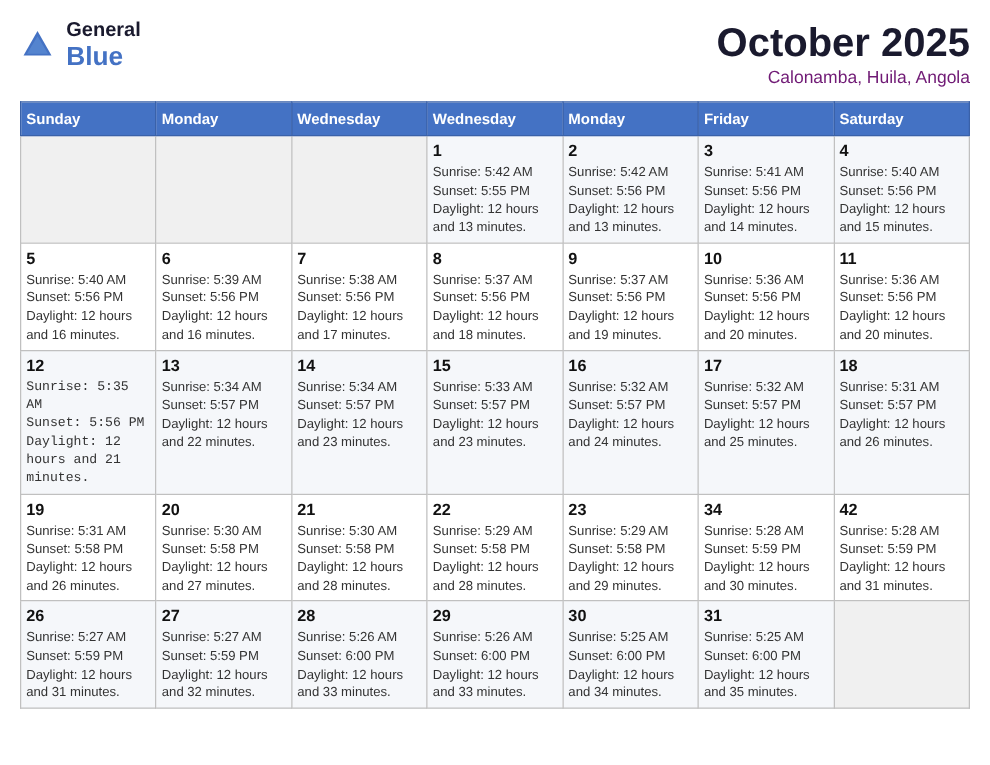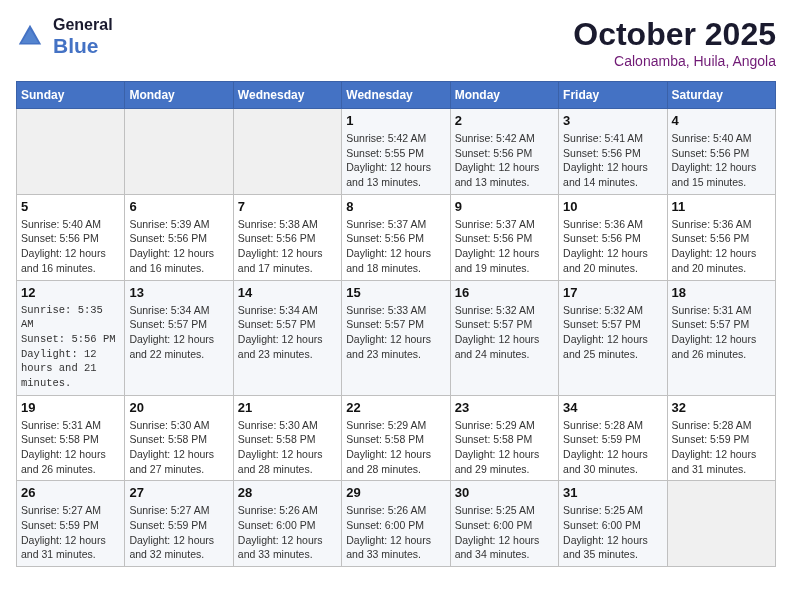--- a/index.html
+++ b/index.html
@@ -260,21 +260,21 @@
 Sunset: 5:58 PM
 Daylight: 12 hours and 29 minutes.</div>
         </td>
         <td>
           <div class="day-number">34</div>
           <div class="day-info" style="white-space: pre-line;">Sunrise: 5:28 AM
 Sunset: 5:59 PM
 Daylight: 12 hours and 30 minutes.</div>
         </td>
         <td>
-          <div class="day-number">32</div>
+          <div class="day-number">42</div>
           <div class="day-info" style="white-space: pre-line;">Sunrise: 5:28 AM
 Sunset: 5:59 PM
 Daylight: 12 hours and 31 minutes.</div>
         </td>
       </tr>
       <tr>
         <td>
           <div class="day-number">26</div>
           <div class="day-info" style="white-space: pre-line;">Sunrise: 5:27 AM
 Sunset: 5:59 PM

